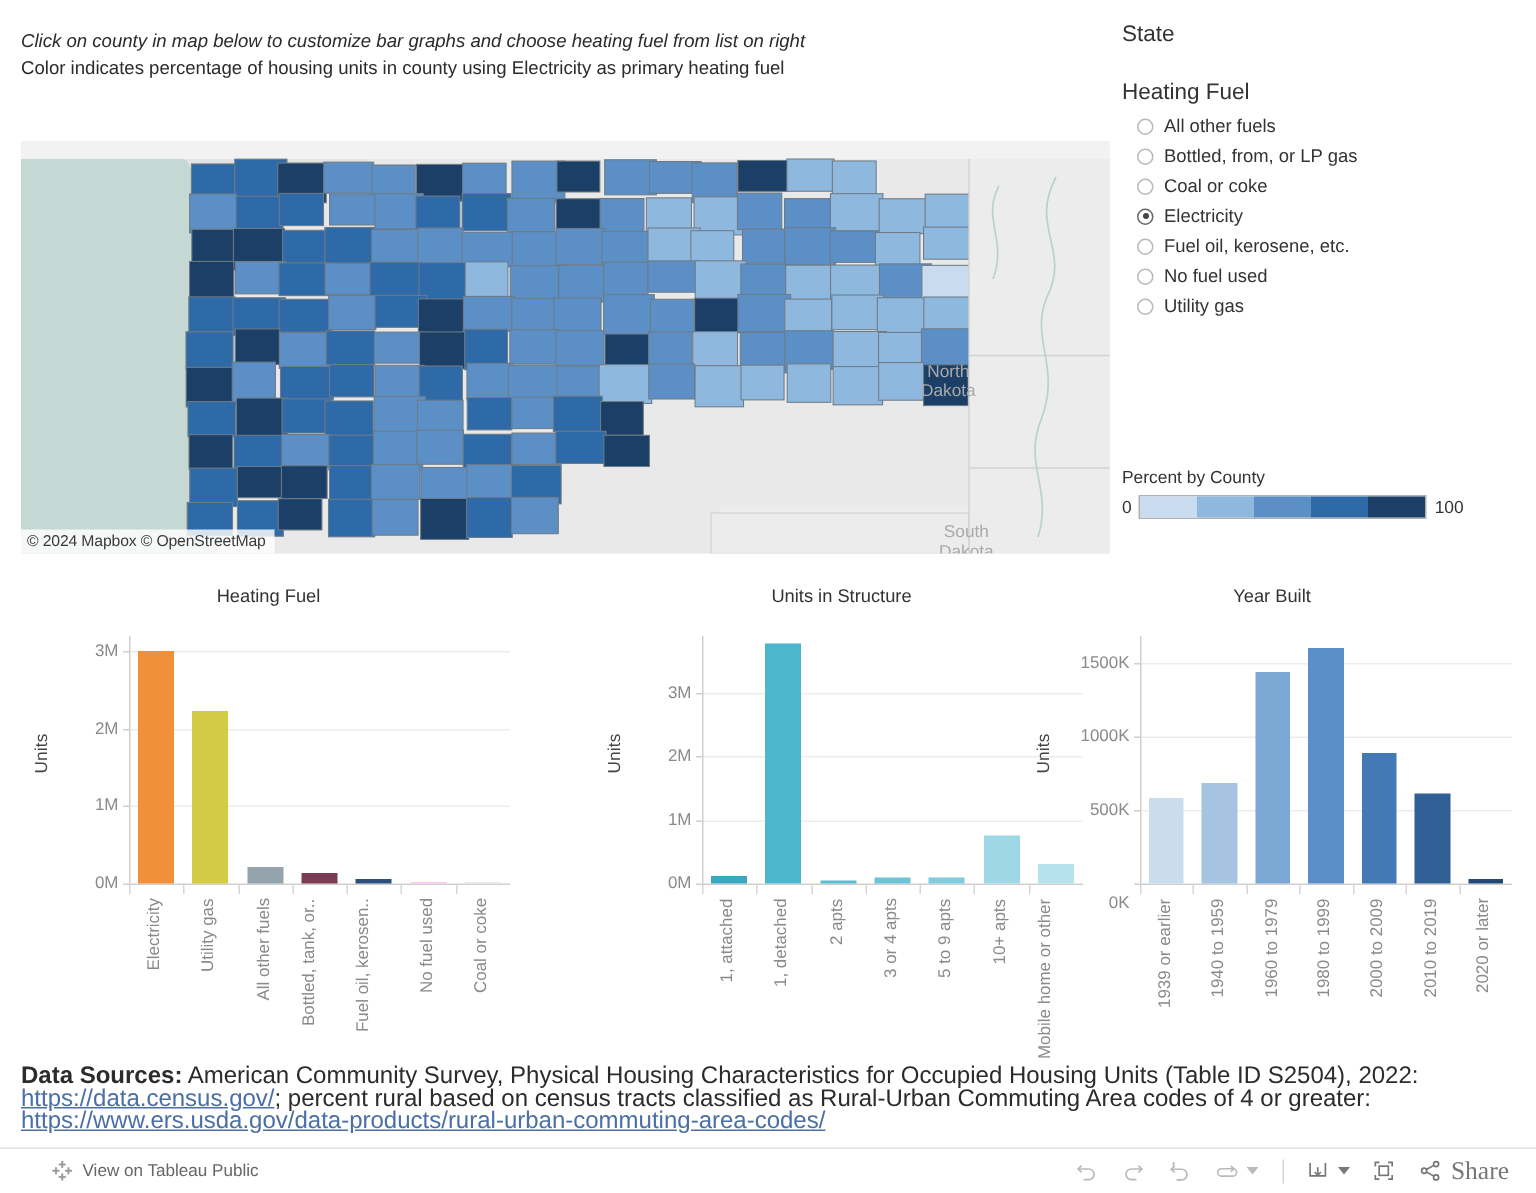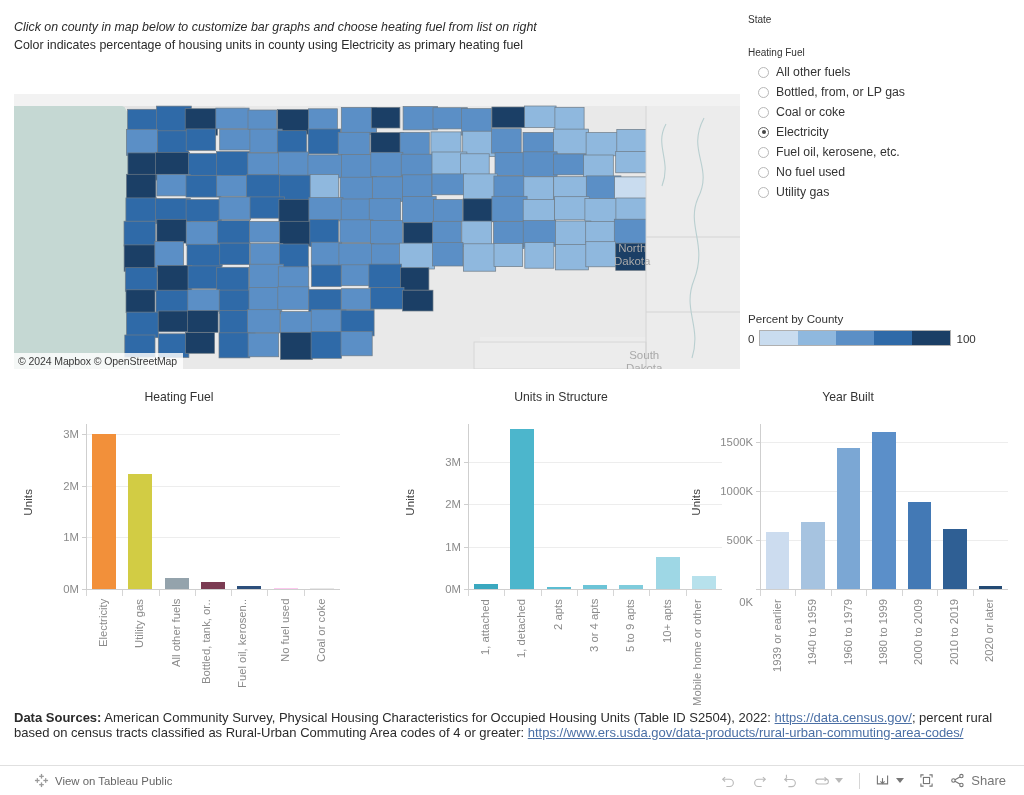--- a/index.html
+++ b/index.html
@@ -35,21 +35,21 @@
     letter-spacing: -0.1px;
   }
   .state-label {
     position: absolute; color: #a9a9a9; font-size: 11.5px;
     text-align: center; line-height: 13px; pointer-events: none;
     white-space: pre;
   }
 
   
   #panel { position: absolute; left: 748px; top: 14px; width: 262px; }
-  .panel-title { font-size: 10px; color: #333; margin-bottom: 4px; }
+  .panel-title { font-size: 15px; color: #333; margin-bottom: 4px; }
   #state-select {
     width: 262px; height: 19px; border: 1px solid #cccccc; background: #fff;
     font-size: 11.4px; color: #555; display: flex; align-items: center;
     padding: 0 4px; position: relative;
   }
   #state-select .caret {
     position: absolute; right: 6px; top: 50%; transform: translateY(-50%);
     width: 0; height: 0; border-left: 4px solid transparent;
     border-right: 4px solid transparent; border-top: 5px solid #555;
   }
@@ -94,21 +94,21 @@
   .tick-mark { position: absolute; width: 1px; background: #d6d6d6; }
   .xlab {
     position: absolute; font-size: 11.3px; color: #8a8a8a;
     writing-mode: vertical-rl; transform: rotate(180deg);
     white-space: nowrap; text-align: right;
   }
 
   
   #footer {
     position: absolute; left: 14px; top: 710px; width: 1000px;
-    font-size: 13px; color: #2b2b2b; line-height: 15px;
+    font-size: 16px; color: #2b2b2b; line-height: 15px;
   }
   #footer b { font-weight: 700; }
   #footer a { color: #4a6fa5; text-decoration: underline; }
 
   
   #toolbar {
     position: absolute; left: 0; top: 765px; width: 1024px; height: 30px;
     border-top: 1px solid #e0e0e0; background: #fff;
     display: flex; align-items: center;
   }
@@ -116,21 +116,21 @@
   #tb-left .tb-text { font-size: 11.4px; color: #666; margin-left: 6px; }
   #tb-right { margin-left: auto; display: flex; align-items: center; margin-right: 18px; }
   .tb-btn { display: flex; align-items: center; margin-left: 14px; color: #b9b9b9; }
   .tb-btn.dark { color: #767676; }
   .tb-sep { width: 1px; height: 16px; background: #d6d6d6; margin-left: 16px; }
   .tb-caret {
     width: 0; height: 0; border-left: 4px solid transparent;
     border-right: 4px solid transparent; border-top: 5px solid currentColor;
     margin-left: 5px;
   }
-  .tb-label { font-size: 13px; color: #767676; margin-left: 5px; }
+  .tb-label { font-size: 17px; color: #767676; margin-left: 5px; font-family: Liberation Serif, serif; }
 </style>
 </head>
 <body>
 
 <div id="app">
 
   <div id="header">
     <div id="subtitle2">Click on county in map below to customize bar graphs and choose heating fuel from list on right</div>
     <div id="subtitle1">Color indicates percentage of housing units in county using Electricity as primary heating fuel</div>
   </div>

